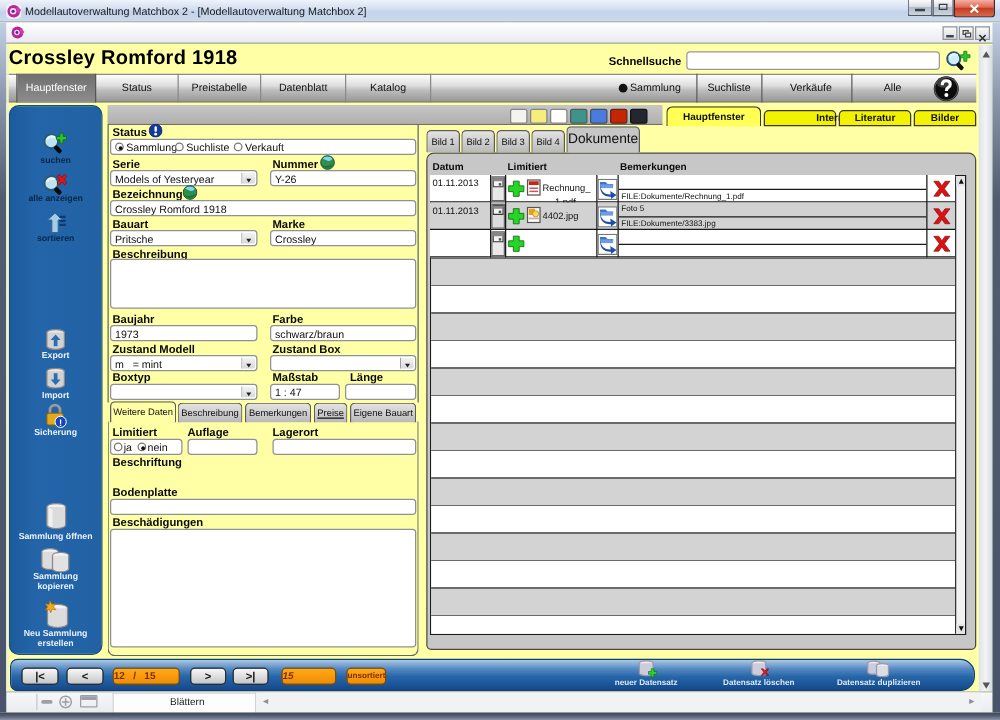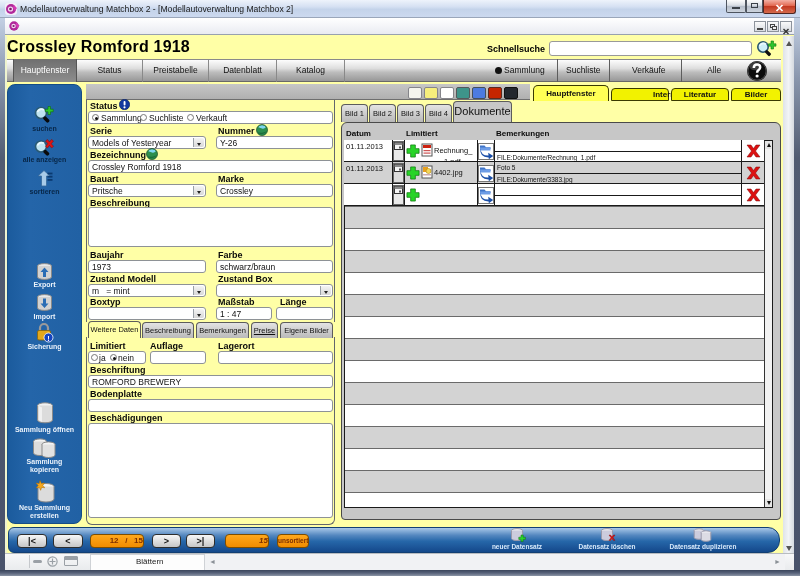--- a/index.html
+++ b/index.html
@@ -9,21 +9,21 @@
 .lbl { position:absolute; font-size:9px; font-weight:bold; color:#0a0a0a; white-space:nowrap; }
 .fld { position:absolute; background:#fff; border:1px solid #8e9296; border-radius:3px; font-size:8.5px; color:#111; padding:1px 0 0 3px; white-space:nowrap; overflow:hidden; }
 .ddbtn { position:absolute; right:1px; top:1px; bottom:1px; width:11px; background:linear-gradient(180deg,#f4f4f4,#d8d8d8); border-left:1px solid #9aa0a6; border-radius:0 2px 2px 0; }
 .ddbtn:after { content:""; position:absolute; left:2.8px; top:4.5px; border-left:2.6px solid transparent; border-right:2.6px solid transparent; border-top:3.6px solid #222; }
 .radio { position:absolute; width:7px; height:7px; border:1px solid #777; border-radius:50%; background:#fdfdfd; }
 .radio.sel:after { content:""; position:absolute; left:1.5px; top:1.5px; width:3px; height:3px; border-radius:50%; background:#111; }
 .rlab { position:absolute; font-size:8.5px; color:#111; white-space:nowrap; }
 .stab { position:absolute; height:16px; background:linear-gradient(180deg,#e3e3e3,#b9b9b9); border:1px solid #5c5c5c; border-bottom:none; border-radius:4px 4px 0 0; font-size:7.5px; color:#111; text-align:center; line-height:15px; white-space:nowrap; }
 .sb-label { position:absolute; width:75px; left:0; text-align:center; font-size:7px; font-weight:bold; color:#eaf2fb; white-space:nowrap; }
 .navbtn { position:absolute; top:7px; height:14px; background:linear-gradient(180deg,#f7f7f7,#c6c6c6); border:1px solid #2d2d2d; border-radius:4px; font-size:9px; font-weight:bold; color:#111; text-align:center; line-height:12px; }
-.orgbtn { position:absolute; top:7px; height:14px; background:linear-gradient(180deg,#ffa81c,#f18c00); border:1px solid #7d4d00; border-radius:4px; font-size:8px; font-weight:bold; color:#7c2f00; text-align:right; line-height:12px; }
+.orgbtn { position:absolute; top:7px; height:14px; background:linear-gradient(180deg,#ffa81c,#f18c00); border:1px solid #7d4d00; border-radius:4px; font-size:8px; font-weight:bold; color:#7c2f00; text-align:left; line-height:12px; }
 .bblab { position:absolute; font-size:6.5px; font-weight:bold; color:#d8eafb; white-space:nowrap; text-align:center; }
 .th { position:absolute; font-size:8px; font-weight:bold; color:#0a0a0a; white-space:nowrap; }
 .vline { position:absolute; width:1px; background:#1a1a1a; }
 .cellline { position:absolute; height:1px; background:#1a1a1a; }
 .ttxt { position:absolute; font-size:7.5px; color:#111; white-space:nowrap; }
 .ftxt { position:absolute; font-size:6.5px; color:#111; white-space:nowrap; }
 </style>
 </head>
 <body>
 <div id="root">
@@ -180,36 +180,35 @@
 <div class="lbl" style="left:280px;top:297px">Länge</div>
 <div class="fld" style="left:88px;top:307px;width:118px;height:13px;">
       <span class="ddbtn"></span>
     </div>
 <div class="fld" style="left:216px;top:307px;width:56px;height:13px;">1 : 47</div>
 <div class="fld" style="left:276px;top:307px;width:57px;height:13px;"></div>
 
 <div class="stab" style="left:142px;top:322px;width:52px;">Beschreibung</div>
 <div class="stab" style="left:196px;top:322px;width:53px;">Bemerkungen</div>
 <div class="stab" style="left:251px;top:322px;width:27px;text-decoration:underline;">Preise</div>
-<div class="stab" style="left:280px;top:322px;width:53px;">Eigene Bilder</div>
+<div class="stab" style="left:280px;top:322px;width:53px;">Eigene Bauart</div>
 <div class="stab" style="left:88px;top:321px;width:53px;height:17px;background:#ffffa6;line-height:16px;">Weitere Daten</div>
 
 <div class="lbl" style="left:90px;top:341px">Limitiert</div>
 <div class="lbl" style="left:150px;top:341px">Auflage</div>
 <div class="lbl" style="left:218px;top:341px">Lagerort</div>
 <div class="fld" style="left:88px;top:351px;width:58px;height:13px;"></div>
 <div class="radio" style="left:91px;top:354px"></div>
     <div class="rlab" style="left:99px;top:353px">ja</div>
 <div class="radio sel" style="left:110px;top:354px"></div>
     <div class="rlab" style="left:118px;top:353px">nein</div>
 <div class="fld" style="left:150px;top:351px;width:56px;height:13px;"></div>
 <div class="fld" style="left:218px;top:351px;width:115px;height:13px;"></div>
 
 <div class="lbl" style="left:90px;top:365px">Beschriftung</div>
-<div class="fld" style="left:88px;top:375px;width:245px;height:13px;">ROMFORD BREWERY</div>
 <div class="lbl" style="left:90px;top:389px">Bodenplatte</div>
 <div class="fld" style="left:88px;top:399px;width:245px;height:13px;"></div>
 <div class="lbl" style="left:90px;top:413px">Beschädigungen</div>
 <div class="fld" style="left:88px;top:423px;width:245px;height:95px;"></div>
 
 <div class="abs" style="left:341px;top:122px;width:440px;height:398px;background:#c7c7c7;border:1px solid #4a4a4a;border-radius:6px 6px 4px 4px;"></div>
 
 <div class="stab" style="left:341px;top:104px;width:27px;height:18px;font-size:7.5px;line-height:17px;">Bild 1</div>
 <div class="stab" style="left:369px;top:104px;width:27px;height:18px;font-size:7.5px;line-height:17px;">Bild 2</div>
 <div class="stab" style="left:397px;top:104px;width:27px;height:18px;font-size:7.5px;line-height:17px;">Bild 3</div>

